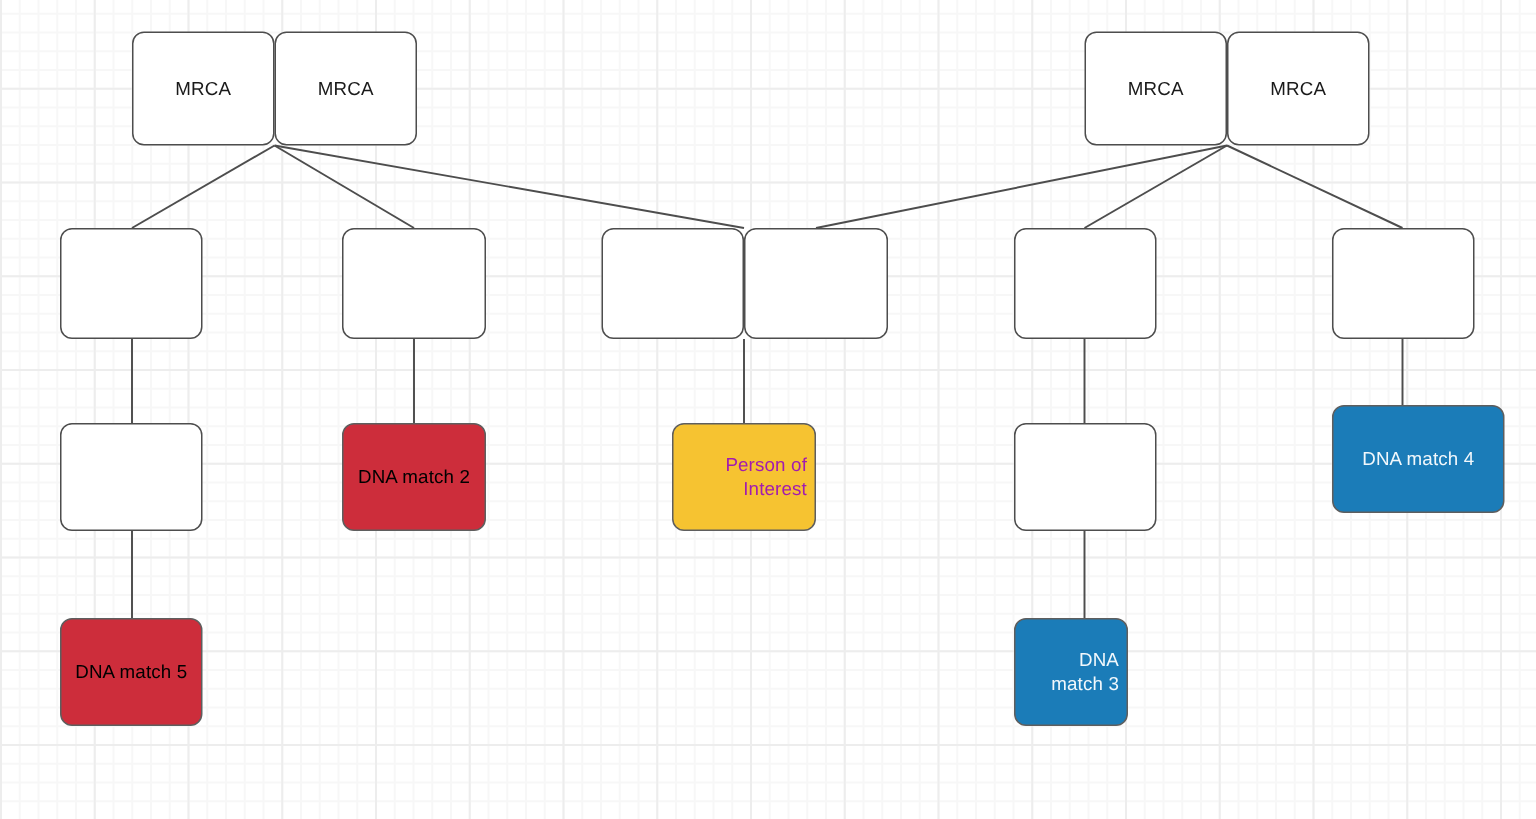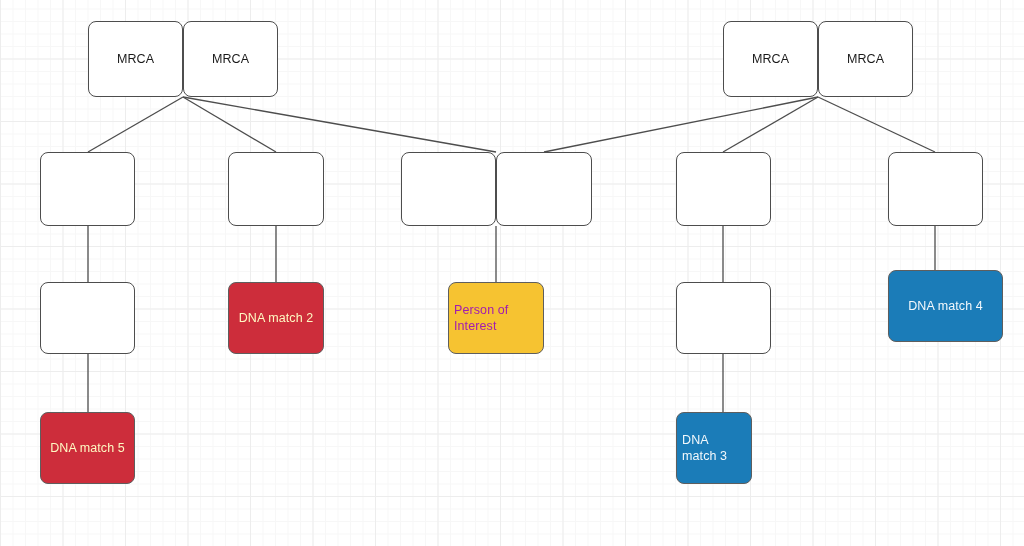--- a/index.html
+++ b/index.html
@@ -35,34 +35,34 @@
     pointer-events: none;
   }
   .node {
     position: absolute;
     box-sizing: border-box;
     border: 1.6px solid #4d4d4d;
     border-radius: 8px;
     display: flex;
     align-items: center;
     justify-content: center;
-    text-align: left;
+    text-align: right;
     font-size: 12.5px;
     line-height: 16px;
     letter-spacing: 0.1px;
     z-index: 2;
   }
   .node.plain {
     background: #ffffff;
     color: #1a1a1a;
   }
   .node.red {
     background: #cd2d3b;
     border-color: #5e5e5e;
-    color: #fef9c3;
+    color: #000000;
   }
   .node.blue {
     background: #1b7cb8;
     border-color: #5e5e5e;
     color: #f2f8fc;
   }
   .node.amber {
     background: #f6c331;
     border-color: #5e5e5e;
     color: #a21caf;

